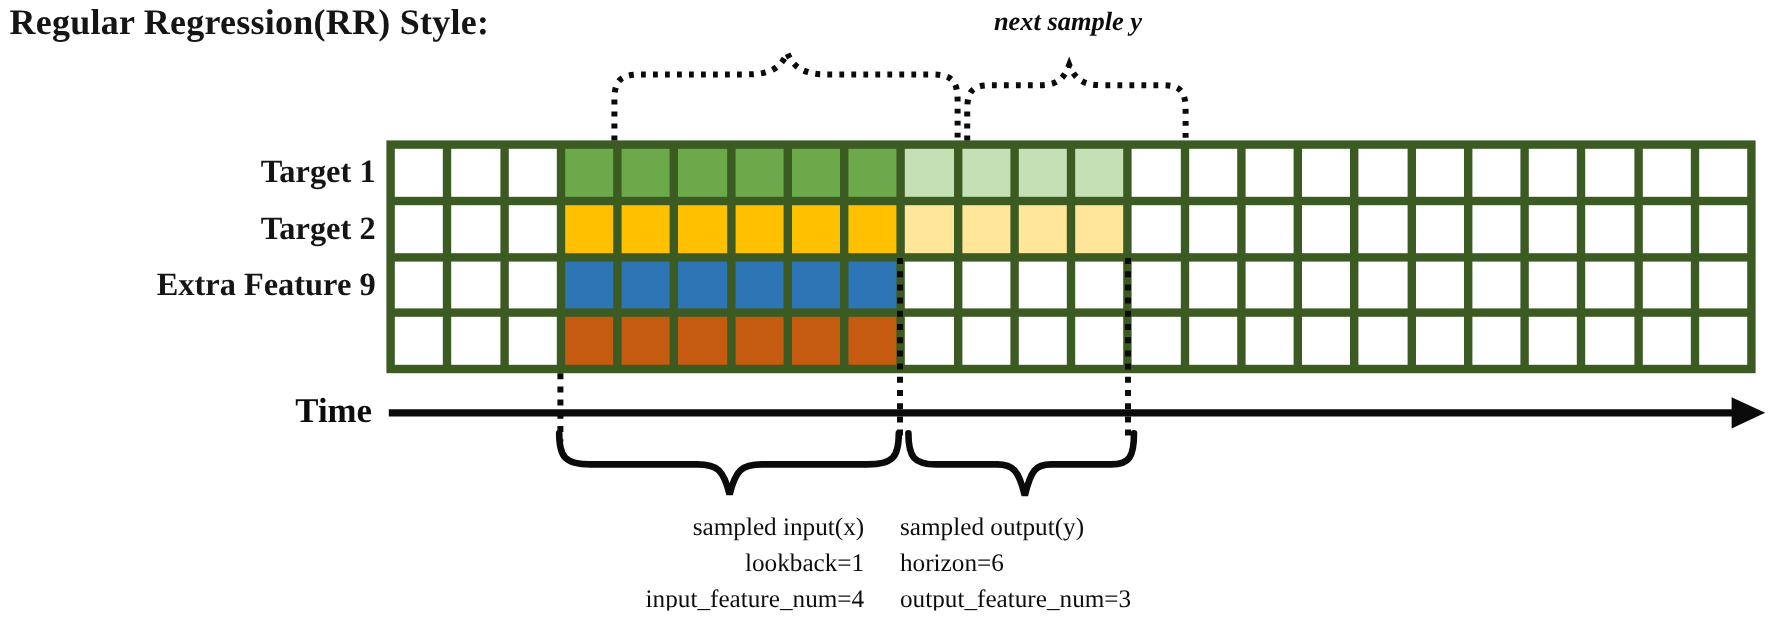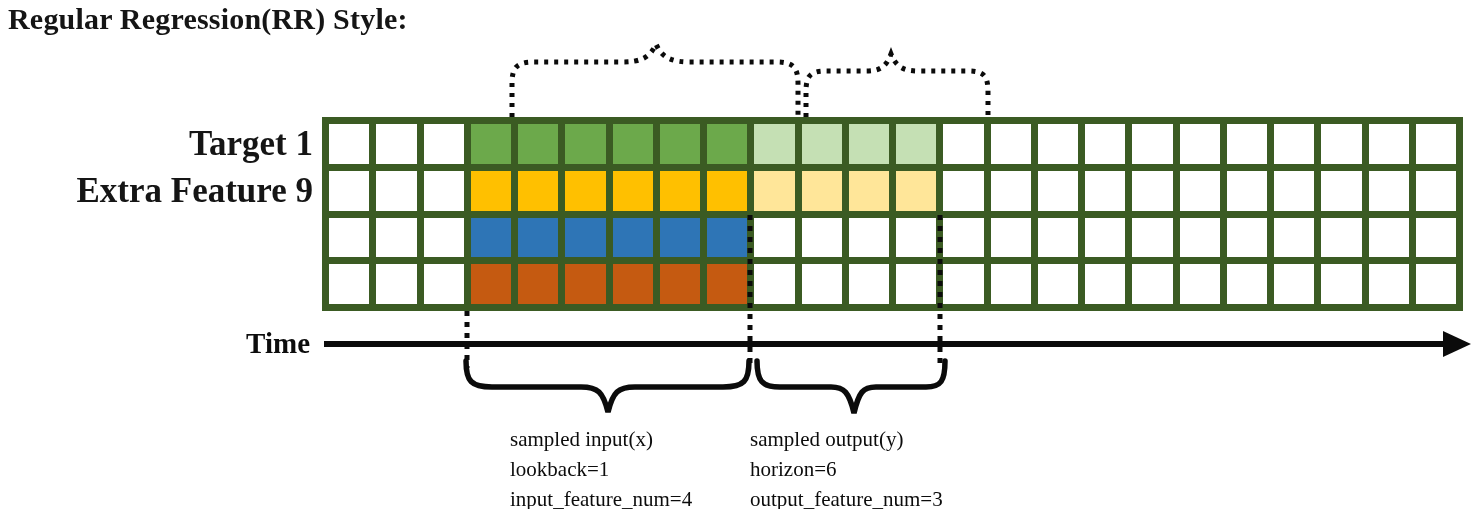--- a/index.html
+++ b/index.html
@@ -17,51 +17,53 @@
   }
   .top-anno.x{left:508px;}
   .top-anno.y{left:740px;}
   .row-labels{
     position:absolute;left:0;top:117px;width:313px;height:194px;
     box-sizing:border-box;padding:7px 0;display:grid;
     grid-template-rows:repeat(4,1fr);row-gap:7px;
   }
   .row-label{
     display:flex;align-items:center;justify-content:flex-end;
-    font-size:35px;font-weight:bold;color:#151515;white-space:nowrap;padding-left:48px;
+    font-size:27px;font-weight:bold;color:#151515;white-space:nowrap;padding-left:48px;
   }
   .grid{
     position:absolute;left:322px;top:117px;width:1141px;height:194px;
     box-sizing:border-box;padding:7px;display:grid;
     grid-template-rows:repeat(4,1fr);row-gap:7px;
   }
   .grid-row{display:grid;grid-template-columns:repeat(24,1fr);column-gap:7px;}
   .cell{width:100%;height:100%;}
   .time-label{
     position:absolute;left:180px;top:327px;width:130px;text-align:right;
     font-size:29px;font-weight:bold;color:#0c0c0c;
   }
   .overlay{position:absolute;left:0;top:0;pointer-events:none;}
   .bottom-text{
     position:absolute;top:424px;font-size:21px;line-height:30px;
     font-weight:500;color:#0c0c0c;white-space:nowrap;
   }
-  .bottom-text.input{left:510px;}
+  .bottom-text.input{left:538px;text-align:right;}
   .bottom-text.output{left:750px;}
 </style>
 </head>
 <body>
 
 <div class="stage">
 
   <div class="title">Regular Regression(RR) Style:</div>
 
+  <div class="top-anno y">next sample y</div>
 
   <div class="row-labels">
       <div class="row-label">Target 1</div>
+      <div class="row-label">Target 2</div>
       <div class="row-label">Extra Feature 9</div>
     </div>
 
   <div class="grid" style="background: rgb(59, 91, 35);">
       <div class="grid-row">
         <div class="cell" style="background: rgb(255, 255, 255);"></div>
         <div class="cell" style="background: rgb(255, 255, 255);"></div>
         <div class="cell" style="background: rgb(255, 255, 255);"></div>
         <div class="cell" style="background: rgb(108, 169, 75);"></div>
         <div class="cell" style="background: rgb(108, 169, 75);"></div>

